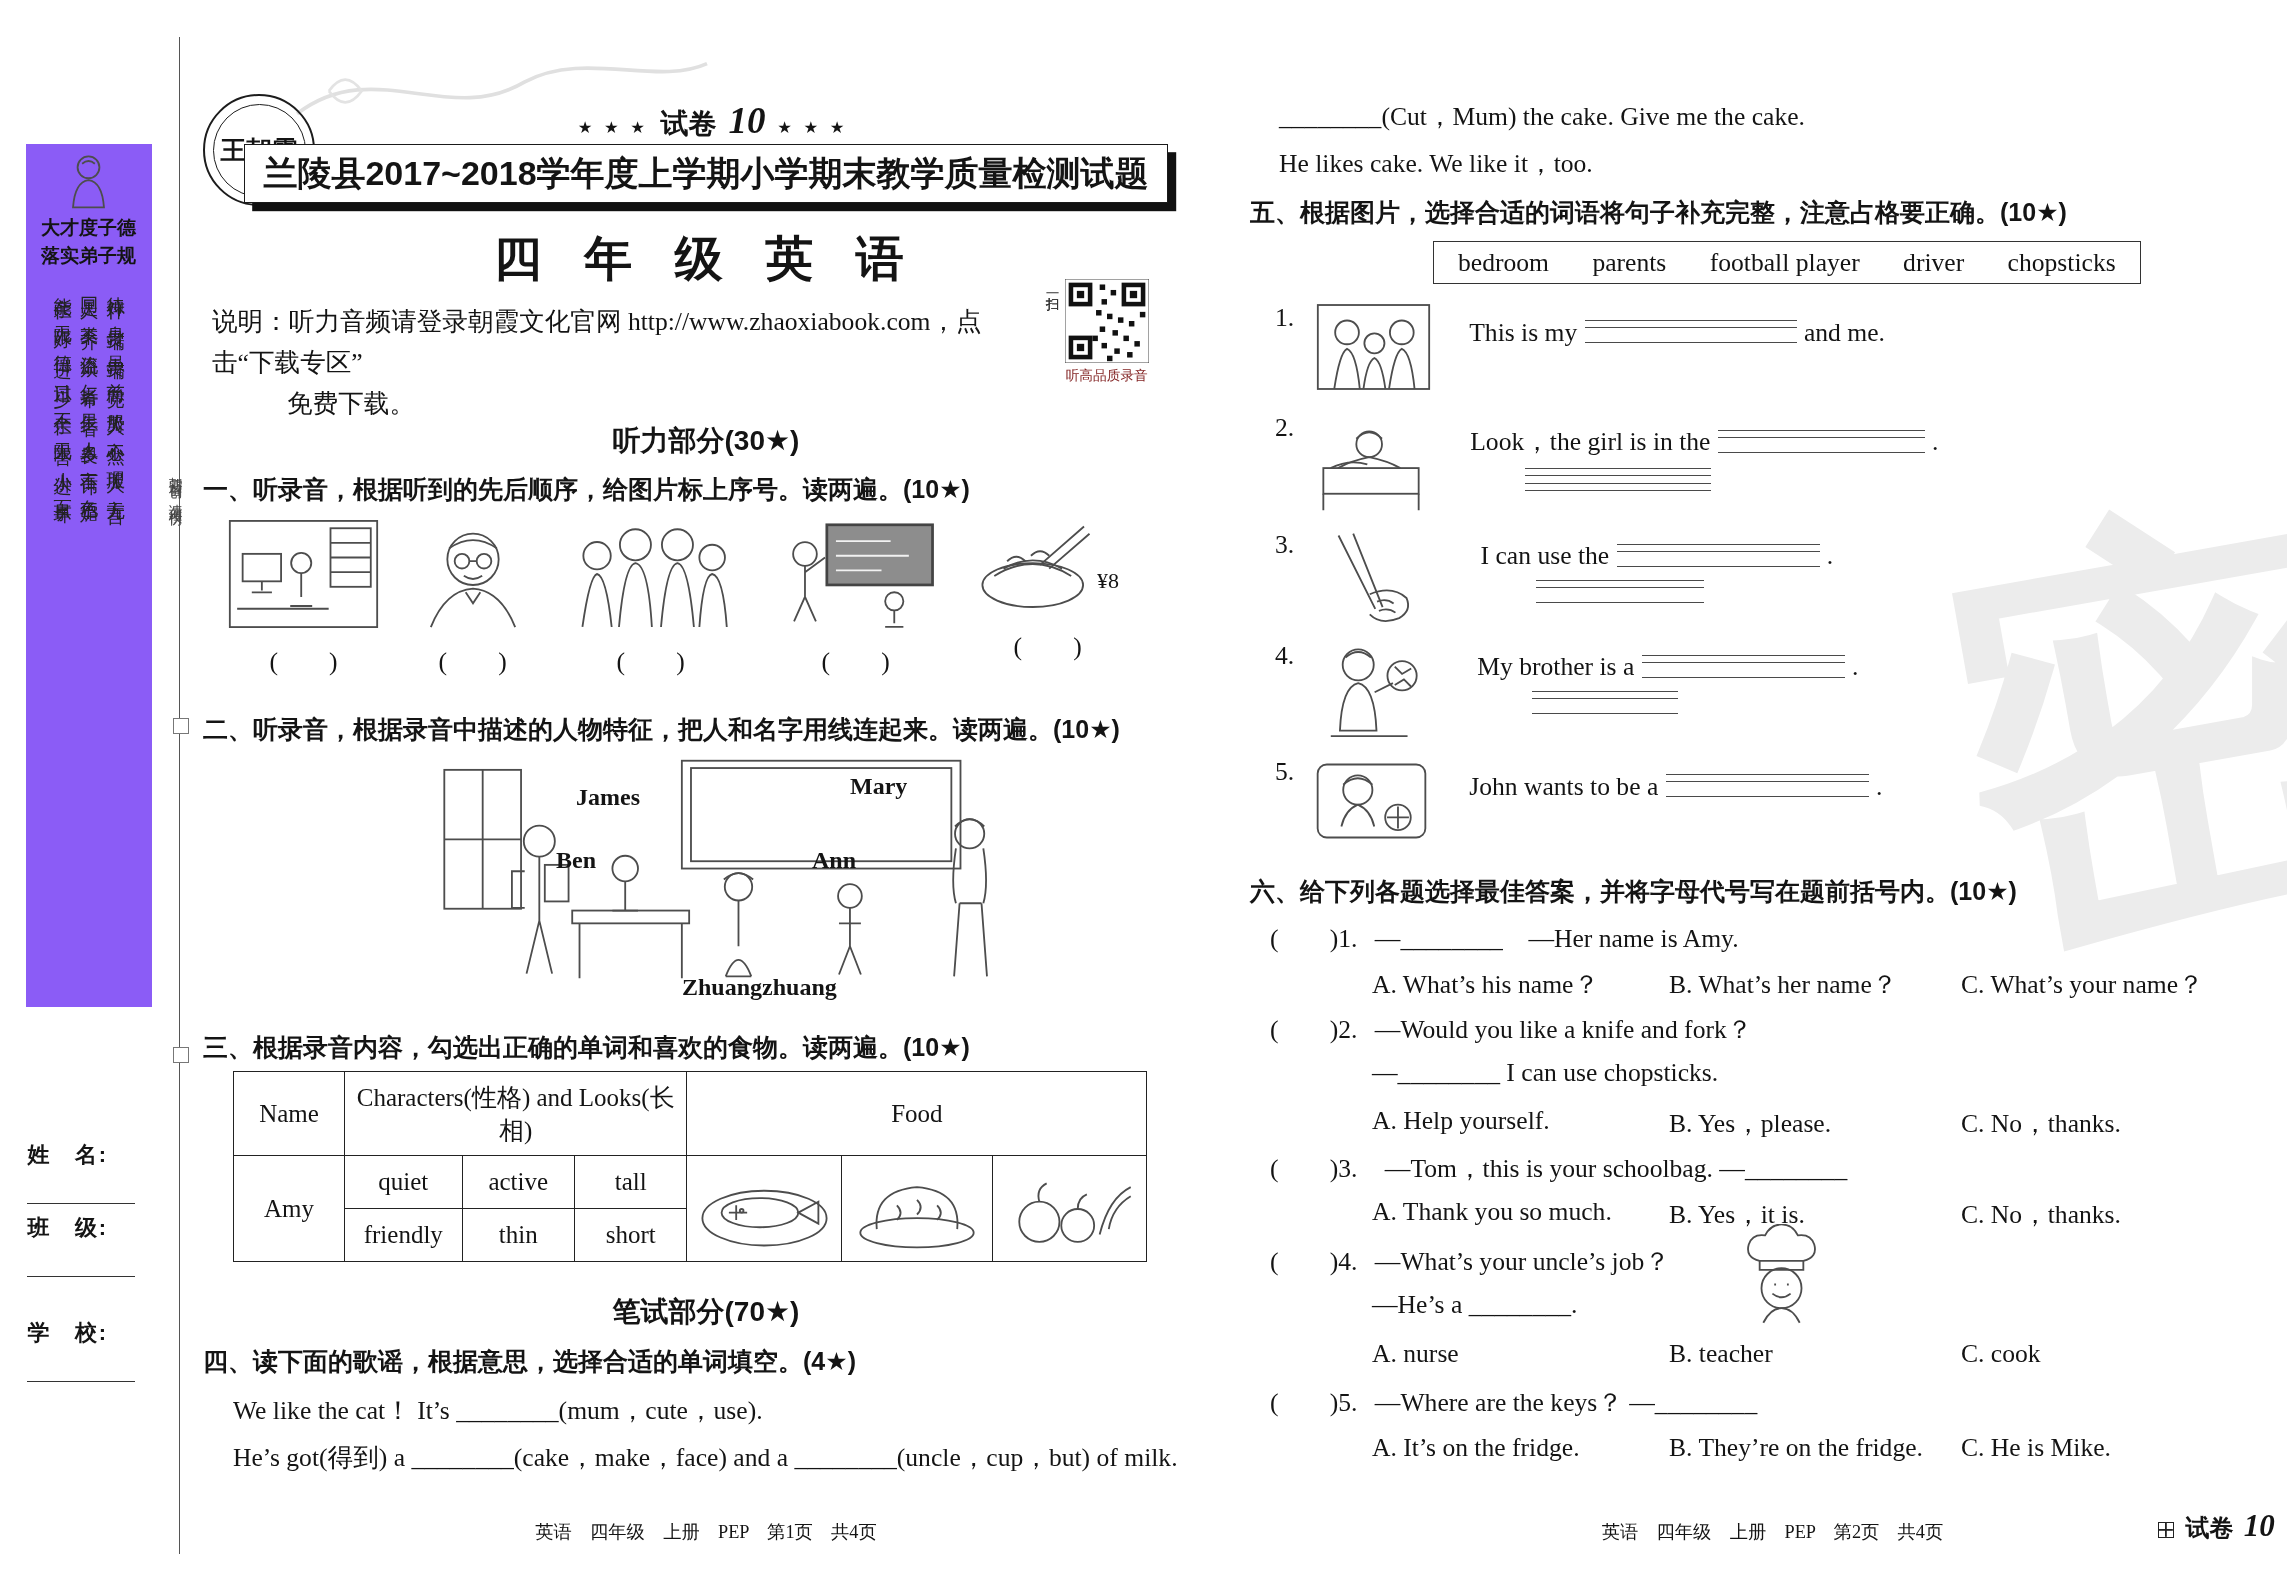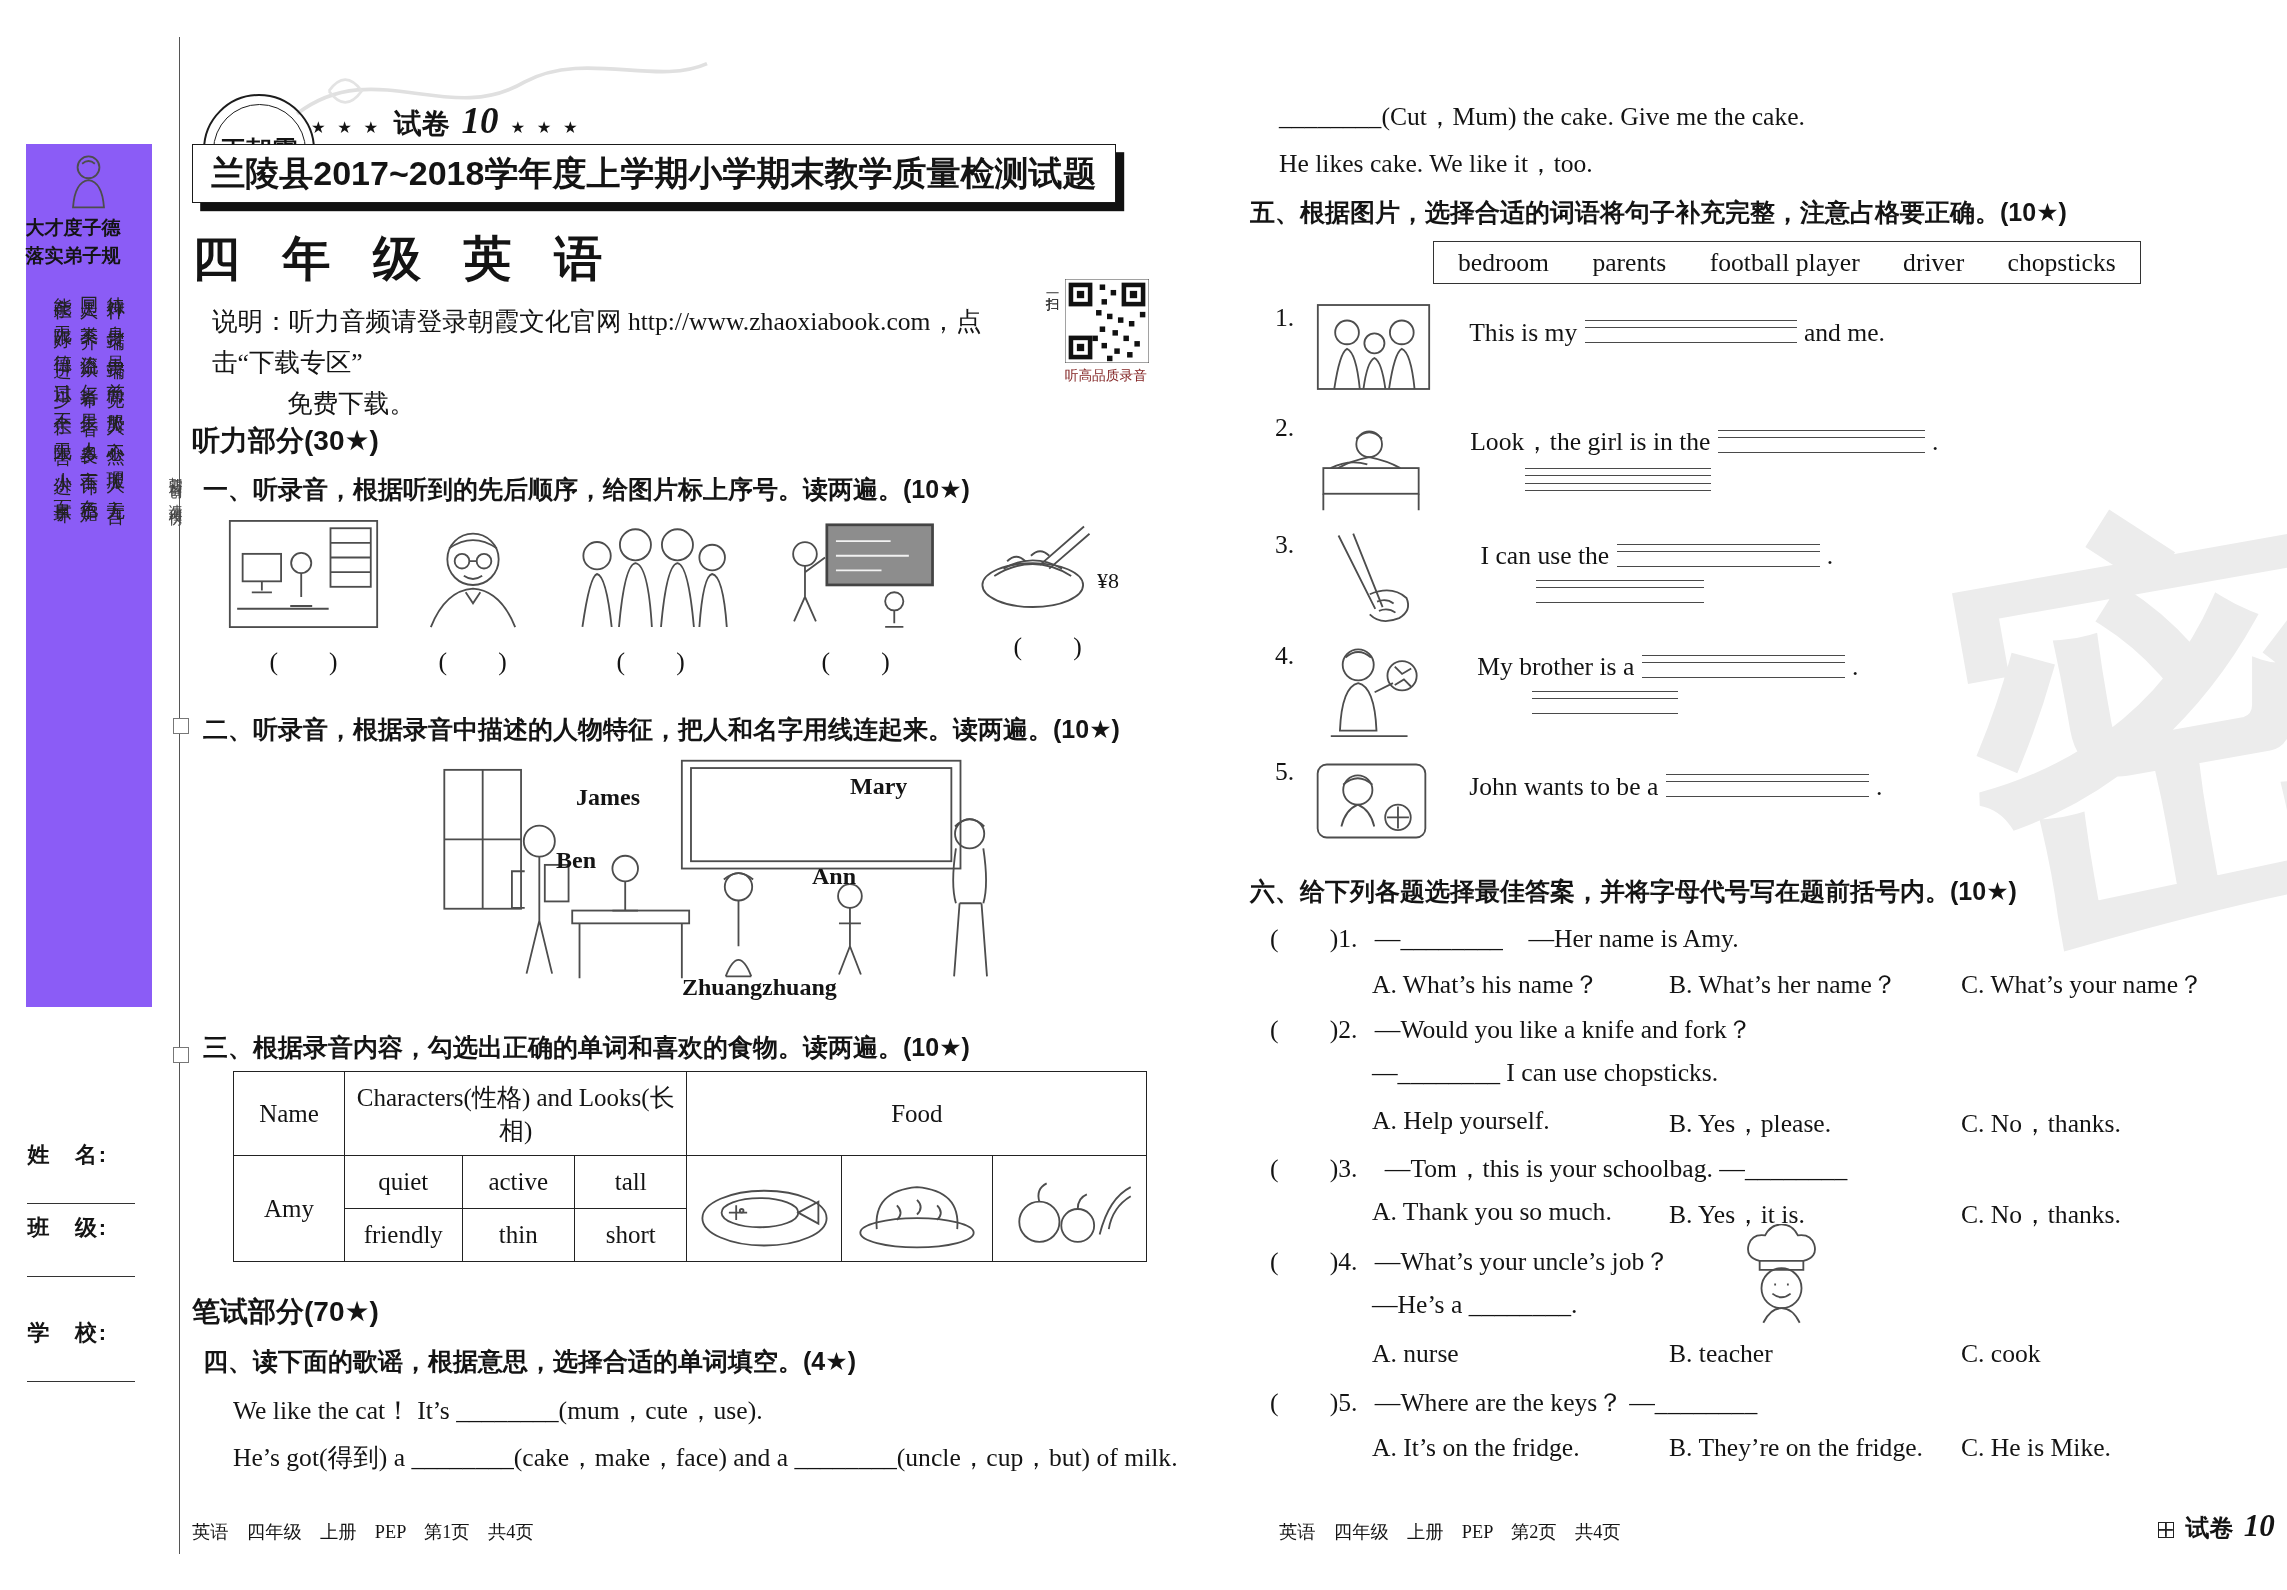--- a/index.html
+++ b/index.html
@@ -1,21 +1,21 @@
 <!DOCTYPE html>
 <html style="font-size:14.6px"><head>
 <meta charset="utf-8">
 <style>
   html,body{margin:0;padding:0;background:#e9e9e9;}
   .canvas{position:relative;width:2287px;height:1591px;background:#ffffff;overflow:hidden;
           font-family:"Liberation Serif","DejaVu Serif",serif;color:#141414;font-size:25.6px;}
   .abs{position:absolute;}
   .hei{font-family:"Liberation Sans","DejaVu Sans",sans-serif;font-weight:bold;}
   .sec-title{font-family:"Liberation Sans","DejaVu Sans",sans-serif;font-weight:bold;font-size:25px;}
-  .center{text-align:left;}
+  .center{text-align:center;}
   svg{display:block;}
   .sketch{stroke:#4d4d4d;stroke-width:2;fill:none;}
   .vtext{writing-mode:vertical-rl;text-orientation:upright;}
   .wgrid{display:inline-block;height:23px;vertical-align:-2.7px;margin:0 7.3px;
          background:repeating-linear-gradient(to bottom,#4a4a4a 0,#4a4a4a 0.9px,transparent 0.9px,transparent 7.3px);
          background-size:100% 23px;background-repeat:no-repeat;}
   .wgrid2{display:block;height:23px;margin:9.1px 0 0 55px;
          background:repeating-linear-gradient(to bottom,#4a4a4a 0,#4a4a4a 0.9px,transparent 0.9px,transparent 7.3px);
          background-size:100% 23px;background-repeat:no-repeat;}
   .opts{display:grid;grid-template-columns:297px 292px auto;column-gap:0;}
@@ -236,21 +236,21 @@
       <circle class="sketch" cx="330" cy="142" r="15"></circle>
       <path class="sketch" d="M314,134 q16,-14 32,0 M330,157 v50 M316,240 q14,-36 28,0 M316,240 h28"></path>
       <circle class="sketch" cx="452" cy="152" r="13"></circle>
       <path class="sketch" d="M452,165 v42 M440,238 l12,-31 l12,31 M440,182 h24"></path>
       <circle class="sketch" cx="583" cy="84" r="16"></circle>
       <path class="sketch" d="M567,76 q16,-16 32,0 M568,100 q-6,40 0,60 M598,100 q6,40 0,60 M572,160 h24 M572,160 l-6,80 M596,160 l6,80"></path>
     </svg>
     <span class="scene-name" style="left:139px;top:27.4px;">James</span>
     <span class="scene-name" style="left:413px;top:16.4px;">Mary</span>
     <span class="scene-name" style="left:119px;top:90px;">Ben</span>
-    <span class="scene-name" style="left:375px;top:106px;">Ann</span>
+    <span class="scene-name" style="left:375px;top:90px;">Ann</span>
     <span class="scene-name" style="left:245px;top:217px;">Zhuangzhuang</span>
   </div>
 
   <div class="abs sec-title" style="left:203px;top:1031px;">三、根据录音内容，勾选出正确的单词和喜欢的食物。读两遍。(10★)</div>
 
   <div class="abs" style="left:233px;top:1071px;">
     <table class="qtable">
       <colgroup>
         <col style="width:111px">
           <col style="width:115px">

